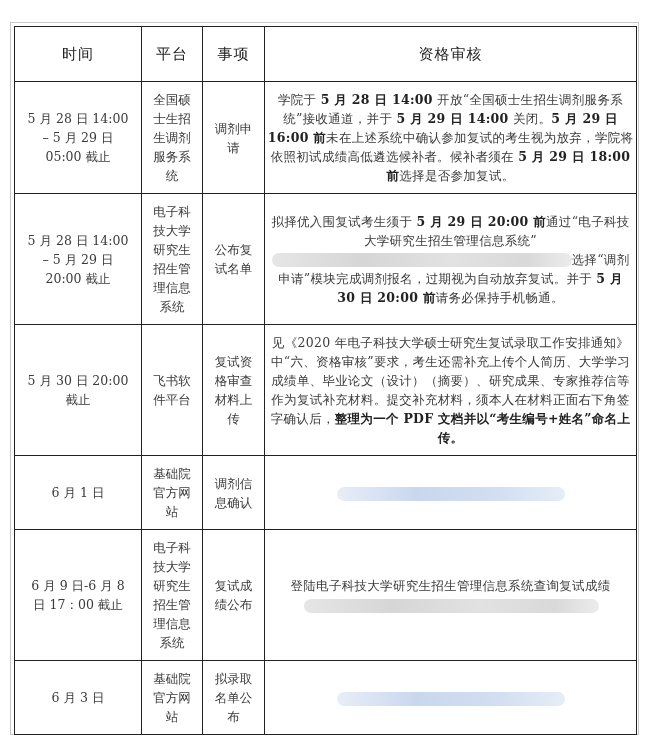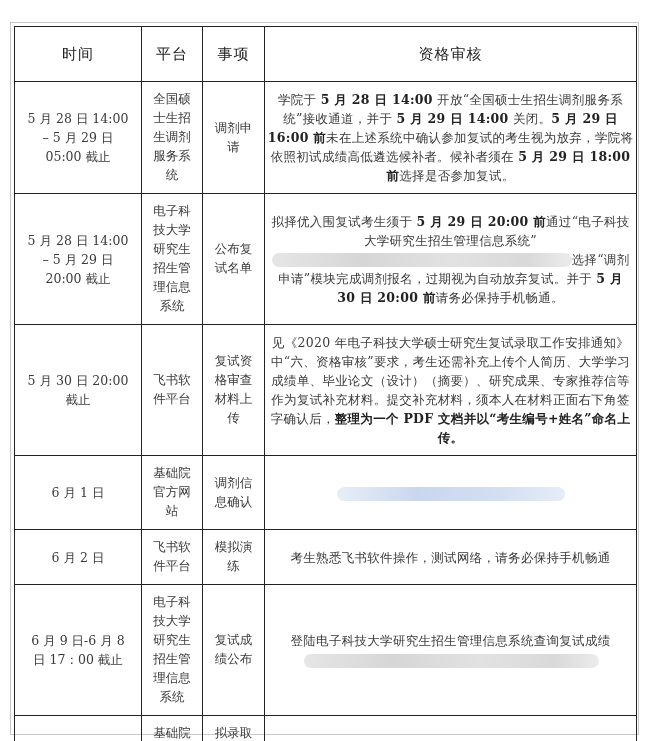--- a/index.html
+++ b/index.html
@@ -12,21 +12,21 @@
   table.sched td, table.sched th { border:1px solid #222; padding:8px 2px;
                  text-align:center; vertical-align:middle; font-size:12.5px;
                  line-height:19px; font-weight:normal; color:#3a3a3a; }
   table.sched th { font-size:15px; color:#222; height:38px; letter-spacing:1px; }
   .col-time { width:127px; }
   .col-plat { width:61px; }
   .col-item { width:62px; }
   .col-req  { width:auto; }
   td.req { text-align:left; padding:2px 6px 2px 8px; letter-spacing:0.3px; }
   td.req.center { text-align:center; }
-  .wrap3 { display:inline-block; width:3.2em; word-break:break-all;font-family:Liberation Serif, serif; }
+  .wrap3 { display:inline-block; width:3.2em; word-break:break-all; }
   b, .bold { font-weight:bold; color:#222; }
   .redact { display:inline-block; vertical-align:middle; border-radius:8px; }
   .redact.gray { height:14px; background:linear-gradient(90deg,#e6e6e6,#d6d6d6 30%,#e2e2e2 60%,#d9d9d9 85%,#ececec); }
   .redact.blue { height:14px; background:linear-gradient(90deg,#e8eef7,#c9d7ee 35%,#d2def1 70%,#e6edf7); }
 </style>
 </head>
 <body>
 
 <div class="frame"></div>
 
@@ -81,28 +81,20 @@
 
     <tr style="height:69px;">
       <td>
           <div>6 月 1 日</div>
         </td>
       <td><span class="wrap3">基础院官方网站</span></td>
       <td><span class="wrap3">调剂信息确认</span></td>
       <td class="req center"><span class="redact blue" style="width:228px;"></span></td>
     </tr>
 
-    <tr style="height:42px;">
-      <td>
-          <div>6 月 2 日</div>
-        </td>
-      <td><span class="wrap3">飞书软件平台</span></td>
-      <td><span class="wrap3">模拟演练</span></td>
-      <td class="req center"><span>考生熟悉飞书软件操作，测试网络，请务必保持手机畅通</span></td>
-    </tr>
 
 
     <tr style="height:115px;">
       <td>
         <div>6 月 9 日-6 月 8</div>
         <div>日 17：00 截止</div>
       </td>
       <td><span class="wrap3">电子科技大学研究生招生管理信息系统</span></td>
       <td><span class="wrap3">复试成绩公布</span></td>
       <td class="req center"><span>登陆电子科技大学研究生招生管理信息系统查询复试成绩</span><span class="redact gray" style="width:295px; margin-left:2px;"></span></td>

